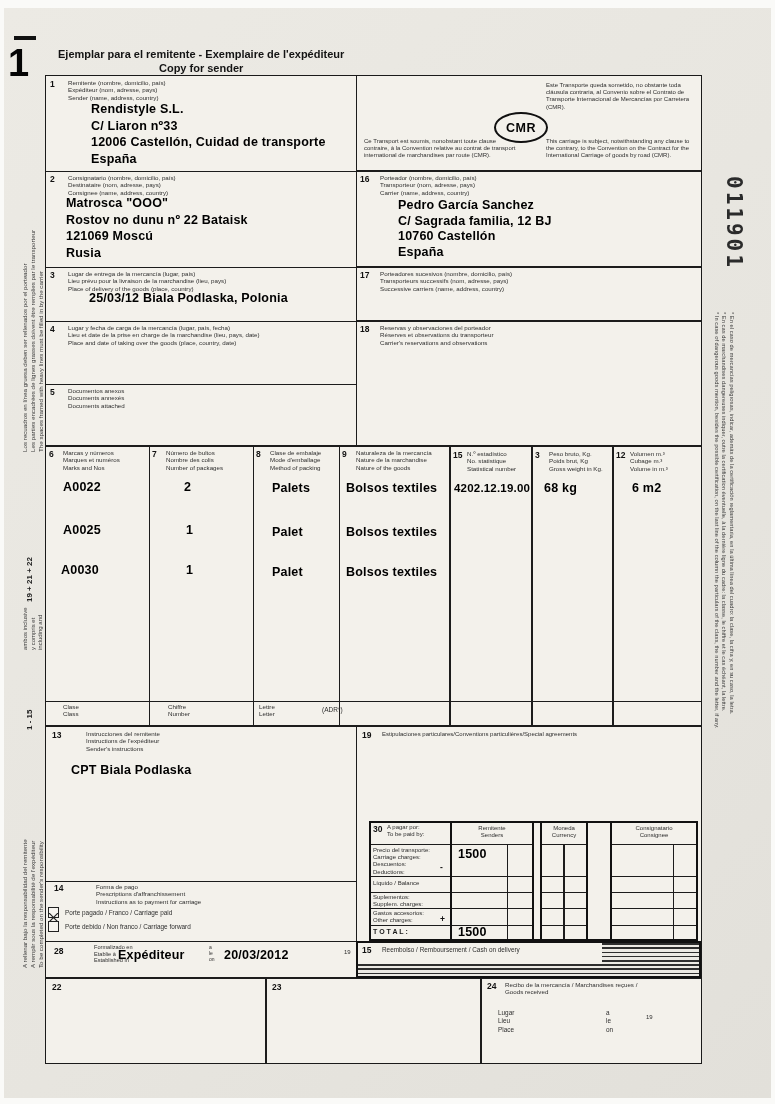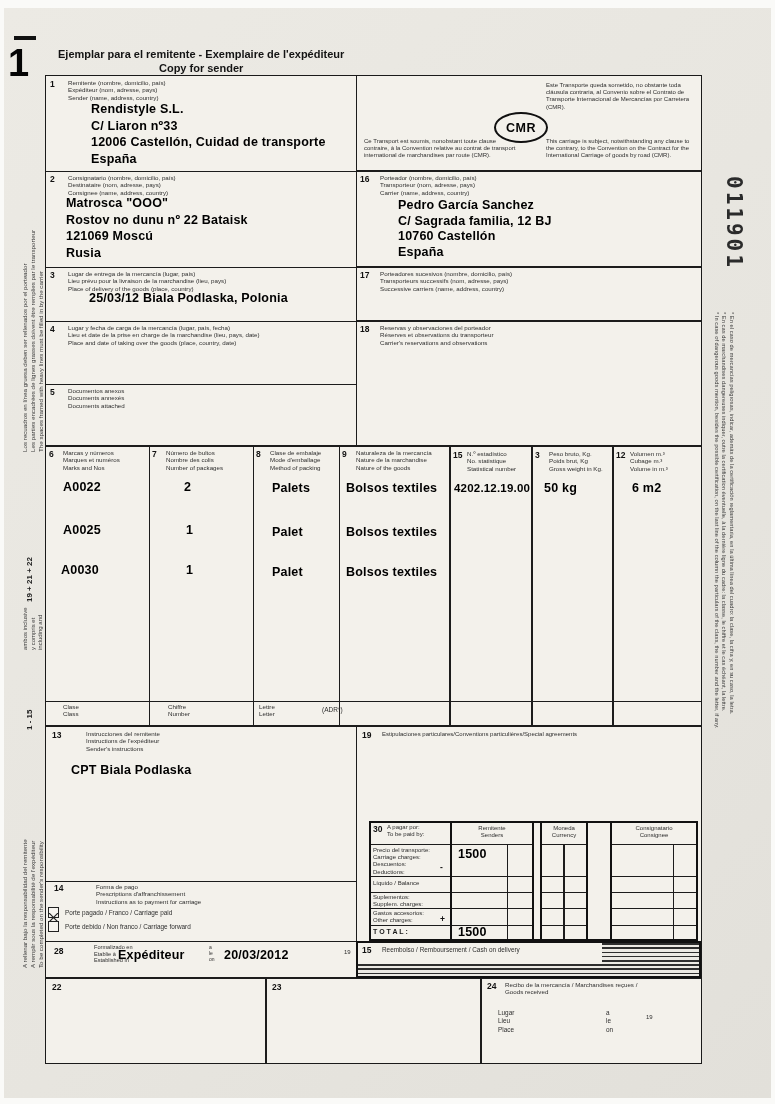--- a/index.html
+++ b/index.html
@@ -168,21 +168,21 @@
   <span class="num" style="left:570px;top:374px">12</span>
   <span class="lbl" style="left:584px;top:374px">Volumen m.³
 Cubage m.³
 Volume in m.³</span>
 
   <div class="val" style="left:17px;top:403px">A0022</div>
   <div class="val" style="left:138px;top:403px">2</div>
   <div class="val" style="left:226px;top:404px">Palets</div>
   <div class="val" style="left:300px;top:404px">Bolsos textiles</div>
   <div class="val" style="left:408px;top:404px;font-size:11.5px;">4202.12.19.00</div>
-  <div class="val" style="left:498px;top:404px">50 kg</div>
+  <div class="val" style="left:498px;top:404px">68 kg</div>
   <div class="val" style="left:586px;top:404px">6 m2</div>
 
   <div class="val" style="left:17px;top:446px">A0025</div>
   <div class="val" style="left:140px;top:446px">1</div>
   <div class="val" style="left:226px;top:448px">Palet</div>
   <div class="val" style="left:300px;top:448px">Bolsos textiles</div>
 
   <div class="val" style="left:15px;top:486px">A0030</div>
   <div class="val" style="left:140px;top:486px">1</div>
   <div class="val" style="left:226px;top:488px">Palet</div>

